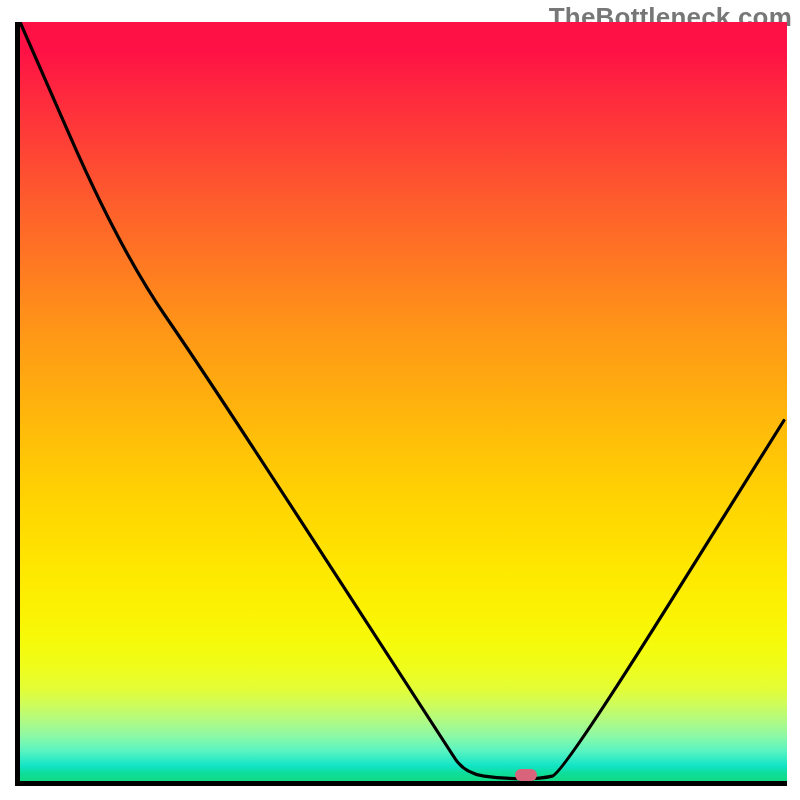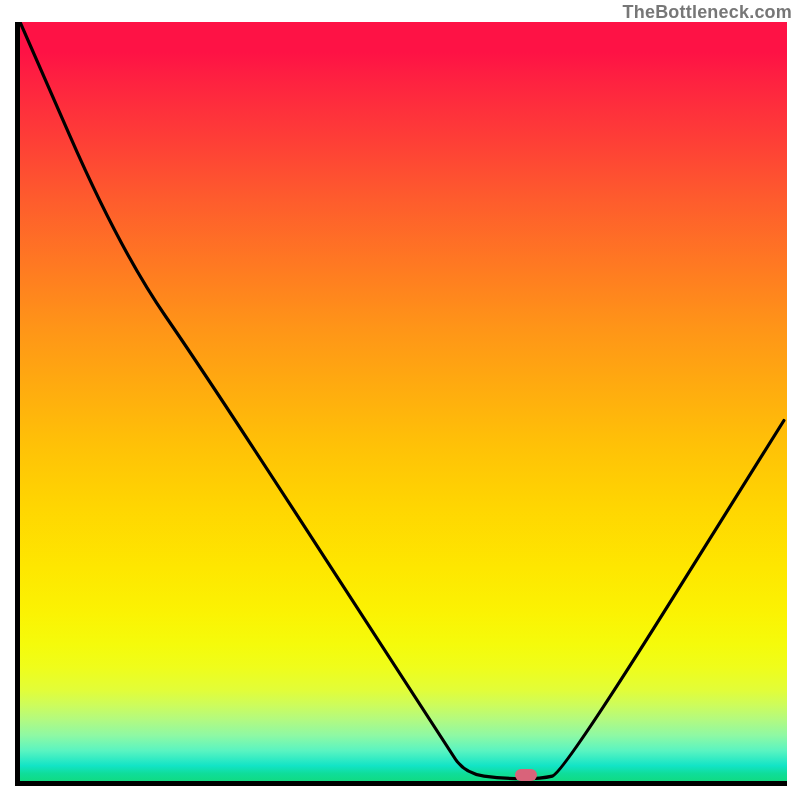--- a/index.html
+++ b/index.html
@@ -13,21 +13,21 @@
   .outer {
     position: relative;
     width: 800px;
     height: 800px;
   }
   .watermark {
     position: absolute;
     top: 2px;
     right: 8px;
     font-family: Arial, Helvetica, sans-serif;
-    font-size: 18px;
+    font-size: 26px;
     font-weight: 600;
     color: #777777;
     letter-spacing: 0.2px;
   }
   .plot {
     position: absolute;
     left: 15px;
     top: 22px;
     width: 772px;
     height: 764px;

